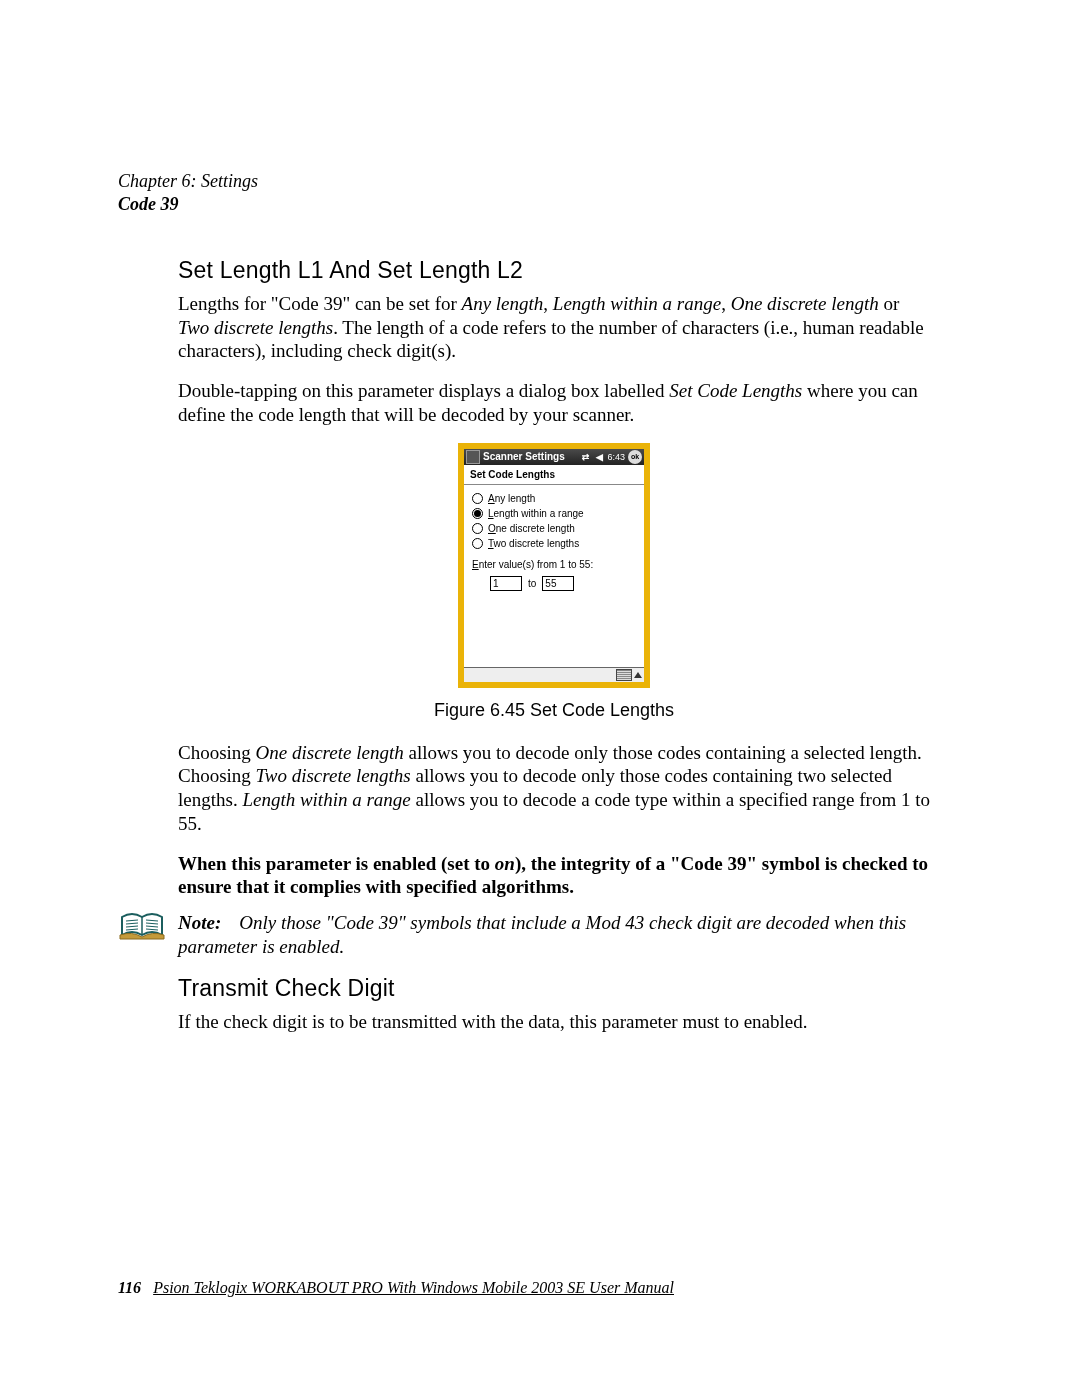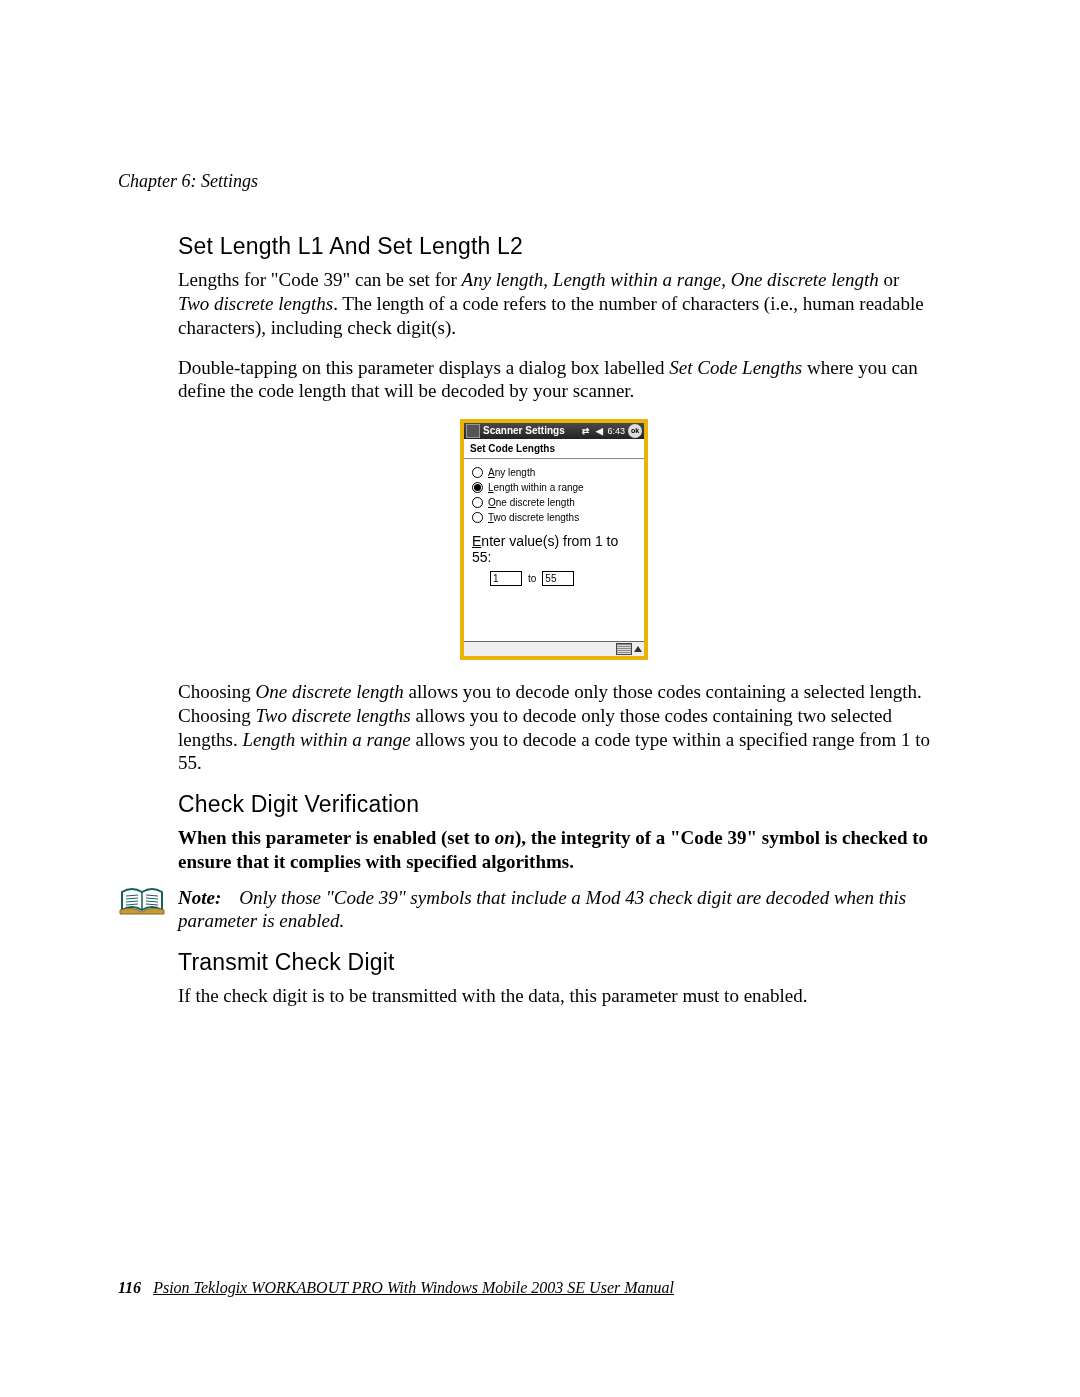--- a/index.html
+++ b/index.html
@@ -56,21 +56,21 @@
     font-family: "Arial Narrow", Arial, sans-serif;
     font-size: 18px;
     margin-top: 12px;
     font-stretch: condensed;
   }
 
   
   .device {
     display: inline-block;
     width: 180px;
-    border: 4px solid #eab308;
+    border: 6px solid #eab308;
     text-align: left;
     font-family: Tahoma, Arial, sans-serif;
     font-size: 10px;
     color: #000;
     background: #fff;
     vertical-align: top;
   }
   .device-titlebar {
     background: linear-gradient(#4a4a4a, #222);
     color: #fff;
@@ -137,21 +137,21 @@
   .radio.selected::after {
     content: "";
     position: absolute;
     left: 1px; top: 1px;
     width: 7px; height: 7px;
     background: #000;
     border-radius: 50%;
   }
   .underline-first::first-letter { text-decoration: underline; }
   .prompt {
-    font-size: 14px;
+    font-size: 10px;
     margin: 10px 0 6px 0;
   }
   .val-row {
     padding-left: 18px;
     font-size: 10px;
     display: flex;
     align-items: center;
     gap: 6px;
   }
   .val-input {
@@ -220,20 +220,21 @@
     margin-right: 8px;
   }
   .footer .bookline { font-style: italic; text-decoration: underline; }
 </style>
 </head>
 <body>
 
 <div class="page">
 
   <div class="header-chapter">Chapter 6: Settings</div>
+  <div class="header-section">Code 39</div>
 
   <div class="content">
 
     <div class="h2">Set Length L1 And Set Length L2</div>
 
     <p class="para">
       <span>Lengths for "Code 39" can be set for </span><span class="italic">Any length</span><span>, </span><span class="italic">Length within a range</span><span>, </span><span class="italic">One discrete length</span><span> or </span><span class="italic">Two discrete lengths</span><span>. The length of a code refers to the number of characters (i.e., human readable characters), including check digit(s).</span>
     </p>
 
     <p class="para">
@@ -274,27 +275,27 @@
             <span class="val-input">1</span>
             <span>to</span>
             <span class="val-input">55</span>
           </div>
         </div>
         <div class="device-bottombar">
           <span class="kbd-icon"></span>
           <span class="up-arrow"></span>
         </div>
       </div>
+      <div class="figure-caption">Figure 6.45 Set Code Lengths</div>
     </div>
 
     <p class="para">
       <span>Choosing </span><span class="italic">One discrete length</span><span> allows you to decode only those codes containing a selected length. Choosing </span><span class="italic">Two discrete lengths</span><span> allows you to decode only those codes containing two selected lengths. </span><span class="italic">Length within a range</span><span> allows you to decode a code type within a specified range from 1 to 55.</span>
     </p>
 
-    <div class="h2">Check Digit Verification</div>
 
     <p class="para" style="margin-bottom:12px;font-weight:bold;">
       <span>When this parameter is enabled (set to </span><span class="italic">on</span><span>), the integrity of a "Code 39" symbol is checked to ensure that it complies with specified algorithms.</span>
     </p>
 
     <div class="note-row">
       <svg class="note-icon" viewBox="0 0 48 32">
         <path d="M4 6 Q14 0 24 6 Q34 0 44 6 L44 24 Q34 18 24 24 Q14 18 4 24 Z" fill="#fff" stroke="#1b5e5e" stroke-width="2"></path>
         <line x1="24" y1="6" x2="24" y2="24" stroke="#1b5e5e" stroke-width="1.5"></line>
         <line x1="8" y1="10" x2="20" y2="9" stroke="#1b5e5e" stroke-width="1"></line>

